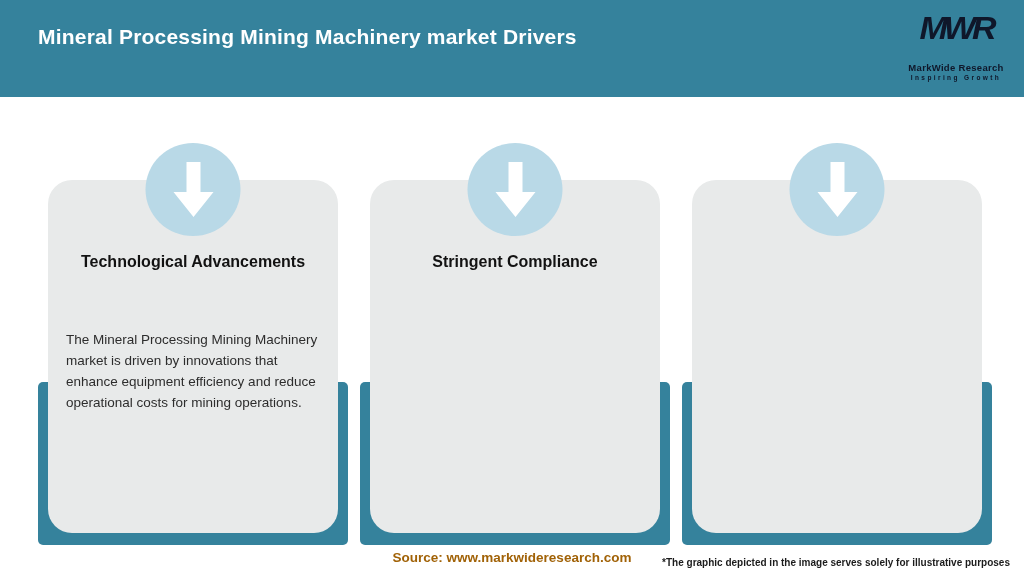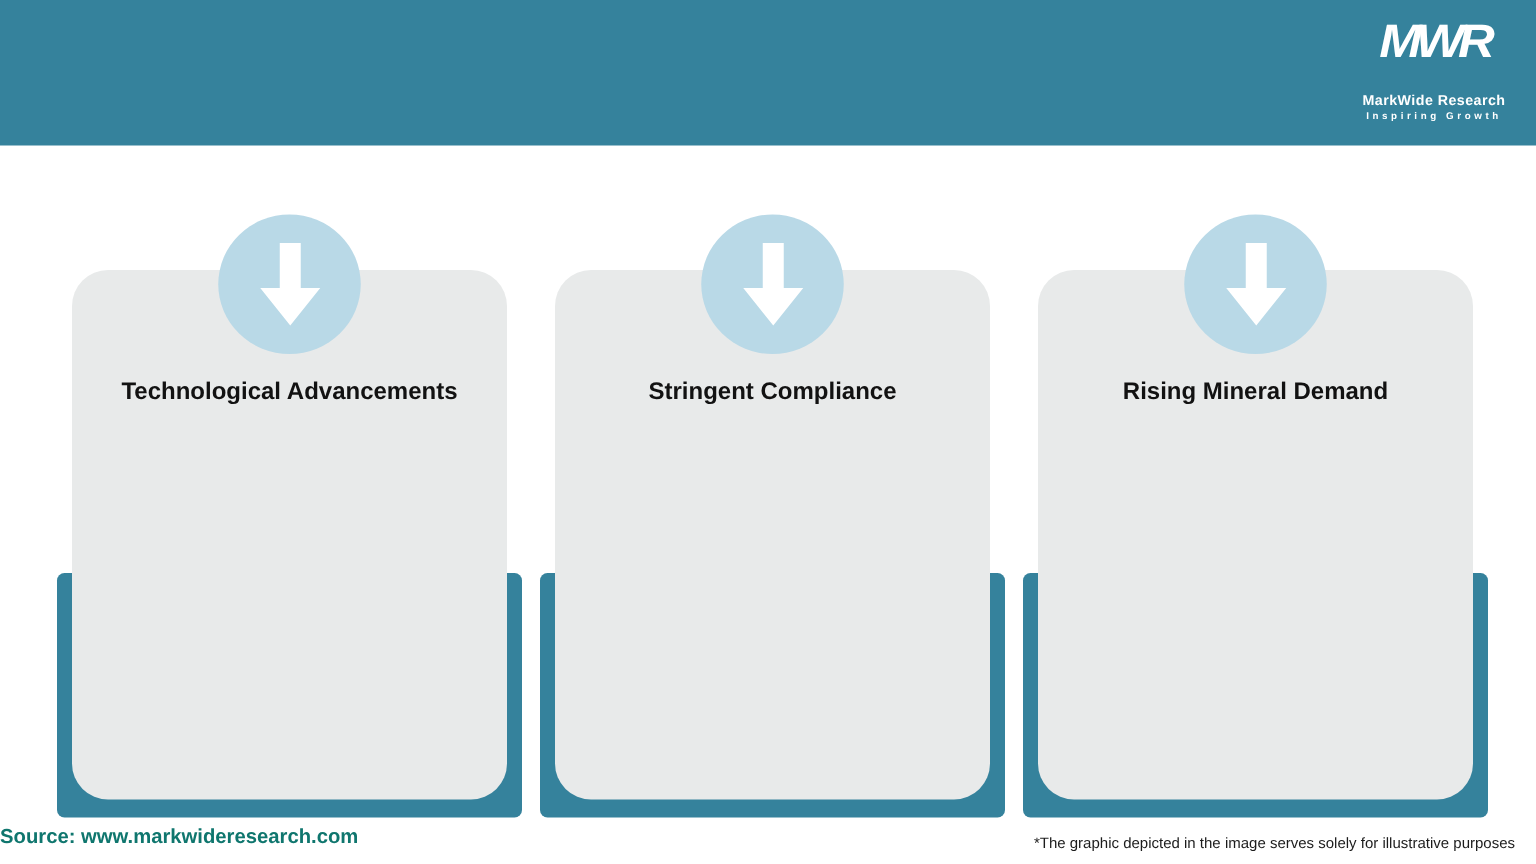--- a/index.html
+++ b/index.html
@@ -28,21 +28,21 @@
     font-size: 21px;
     font-weight: bold;
     letter-spacing: 0.2px;
   }
   .brand-logo {
     position: absolute;
     top: 11px;
     right: 20px;
     width: 96px;
     text-align: center;
-    color: #ffffff;
+    color: #0f172a;
     line-height: 1;
   }
   .logo-monogram {
     font-size: 34px;
     font-weight: 800;
     font-style: italic;
     letter-spacing: -4px;
     transform: scaleY(0.92);
   }
   .logo-name {
@@ -117,57 +117,60 @@
     line-height: 1.55;
     color: #2d2d2d;
   }
 
   
   .footer-source {
     position: absolute;
     bottom: 11px;
     left: 0;
     right: 0;
+    text-align: center;
     font-size: 13.5px;
     font-weight: bold;
-    color: #0f766e;
+    color: #a16207;
   }
   .footer-disclaimer {
     position: absolute;
     bottom: 8px;
     right: 14px;
     font-size: 10px;
-    font-weight: 400;
+    font-weight: 700;
     color: #1c1c1c;
   }
 </style>
 </head>
 <body>
 
 <div class="page">
 
   <div class="header">
+    <div class="page-title">Mineral Processing Mining Machinery market Drivers</div>
     <div class="brand-logo">
       <div class="logo-monogram">MWR</div>
       <div class="logo-name">MarkWide Research</div>
       <div class="logo-tagline">Inspiring Growth</div>
     </div>
   </div>
 
   <div class="cards">
 
     <div class="card-wrap">
       <div class="card-accent-frame"></div>
       <div class="card">
         <div class="icon-circle">
           <svg width="42" height="60" viewBox="0 0 42 60">
             <polygon points="14,2 28,2 28,32 41,32 21,57 1,32 14,32" fill="#FFFFFF"></polygon>
           </svg>
         </div>
         <div class="card-title">Technological Advancements</div>
+        <div class="card-body">The Mineral Processing Mining Machinery market is driven by innovations that enhance equipment efficiency and reduce operational costs for mining operations.</div>
       </div>
     </div>
 
     <div class="card-wrap">
       <div class="card-accent-frame"></div>
       <div class="card">
         <div class="icon-circle">
           <svg width="42" height="60" viewBox="0 0 42 60">
             <polygon points="14,2 28,2 28,32 41,32 21,57 1,32 14,32" fill="#FFFFFF"></polygon>
           </svg>
@@ -177,21 +180,20 @@
     </div>
 
     <div class="card-wrap">
       <div class="card-accent-frame"></div>
       <div class="card">
         <div class="icon-circle">
           <svg width="42" height="60" viewBox="0 0 42 60">
             <polygon points="14,2 28,2 28,32 41,32 21,57 1,32 14,32" fill="#FFFFFF"></polygon>
           </svg>
         </div>
-        <div class="card-title">Rising Mineral Demand</div>
       </div>
     </div>
 
   </div>
 
   <div class="footer-source">Source: www.markwideresearch.com</div>
   <div class="footer-disclaimer">*The graphic depicted in the image serves solely for illustrative purposes</div>
 
 </div>
 

